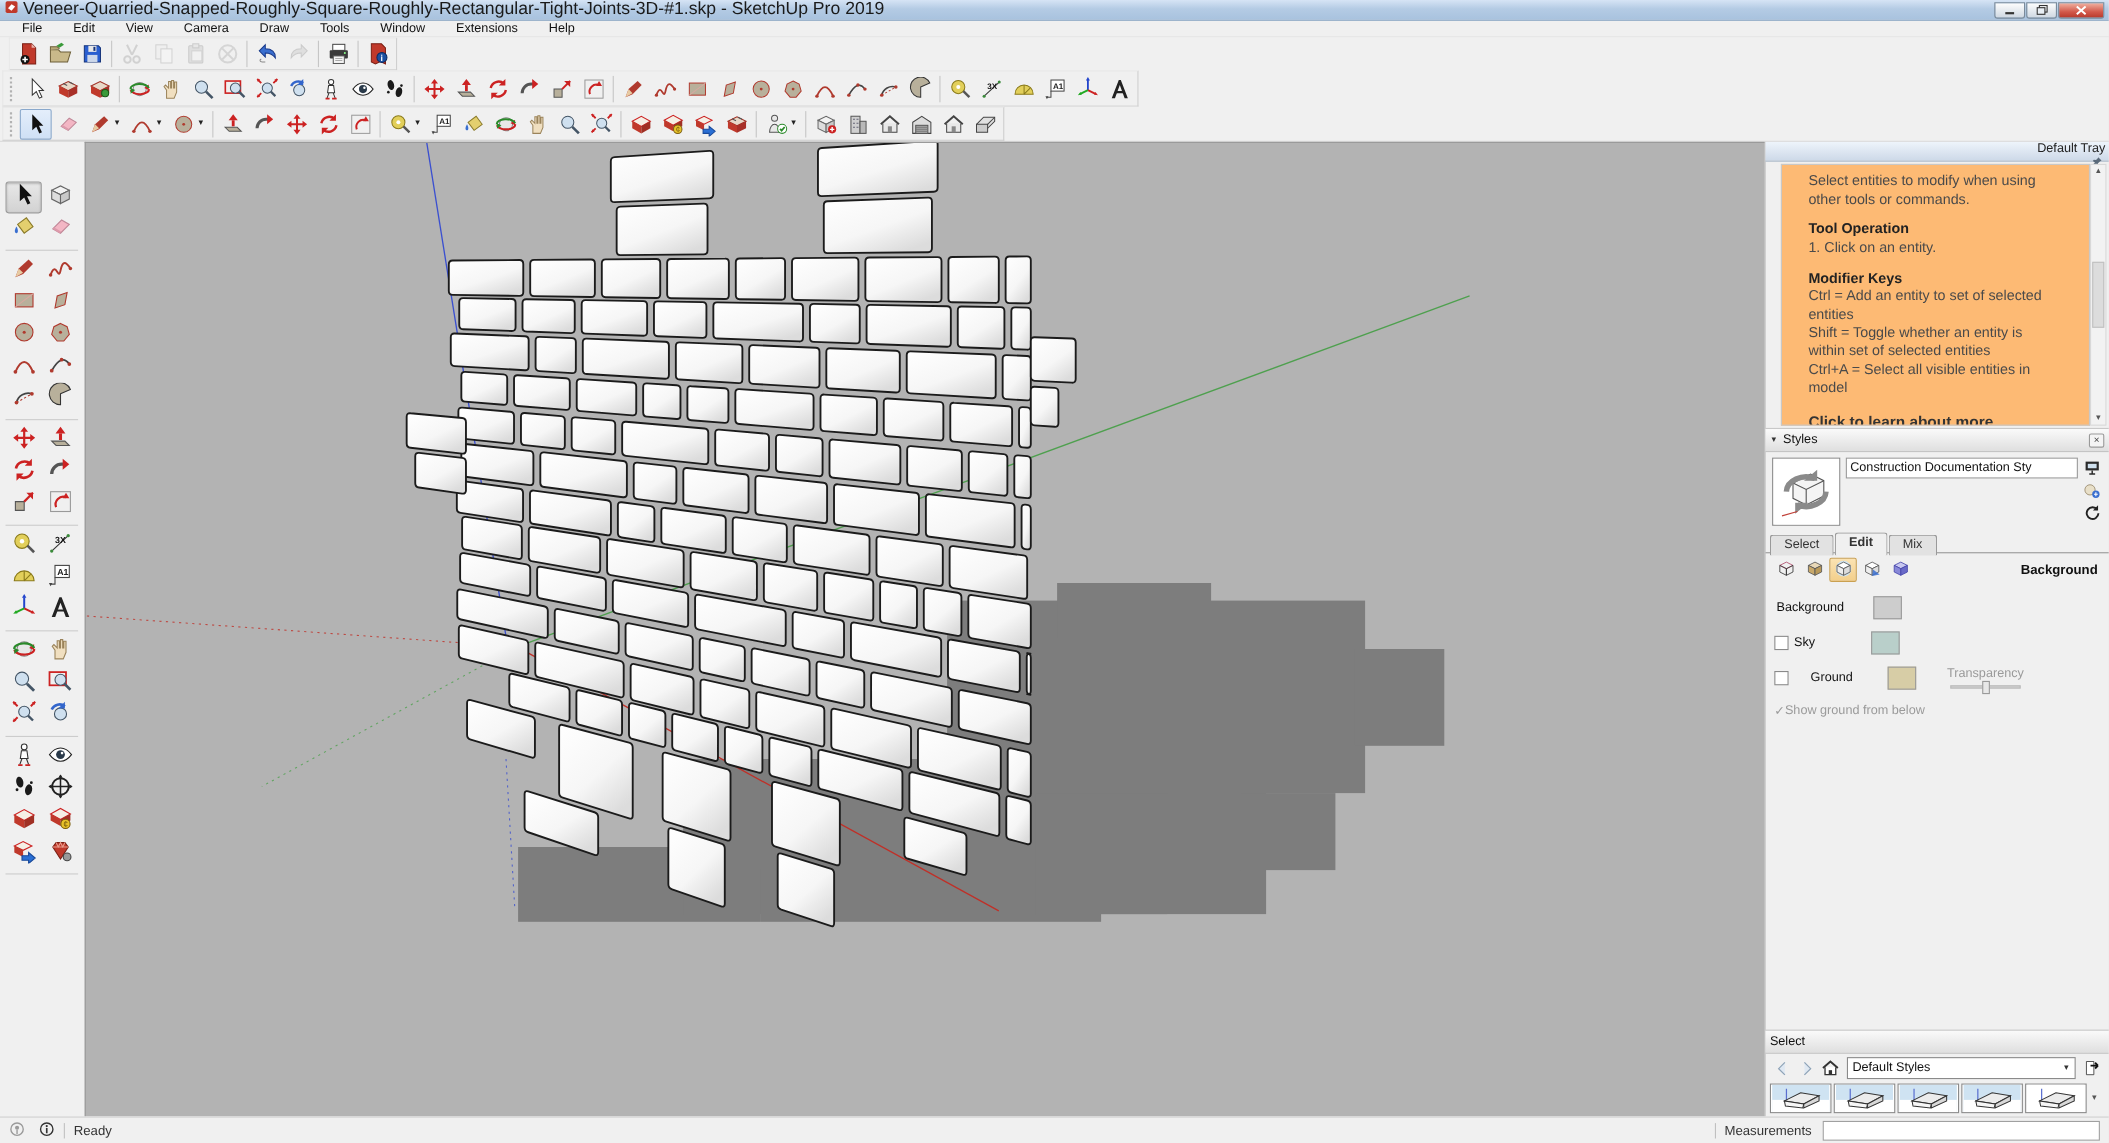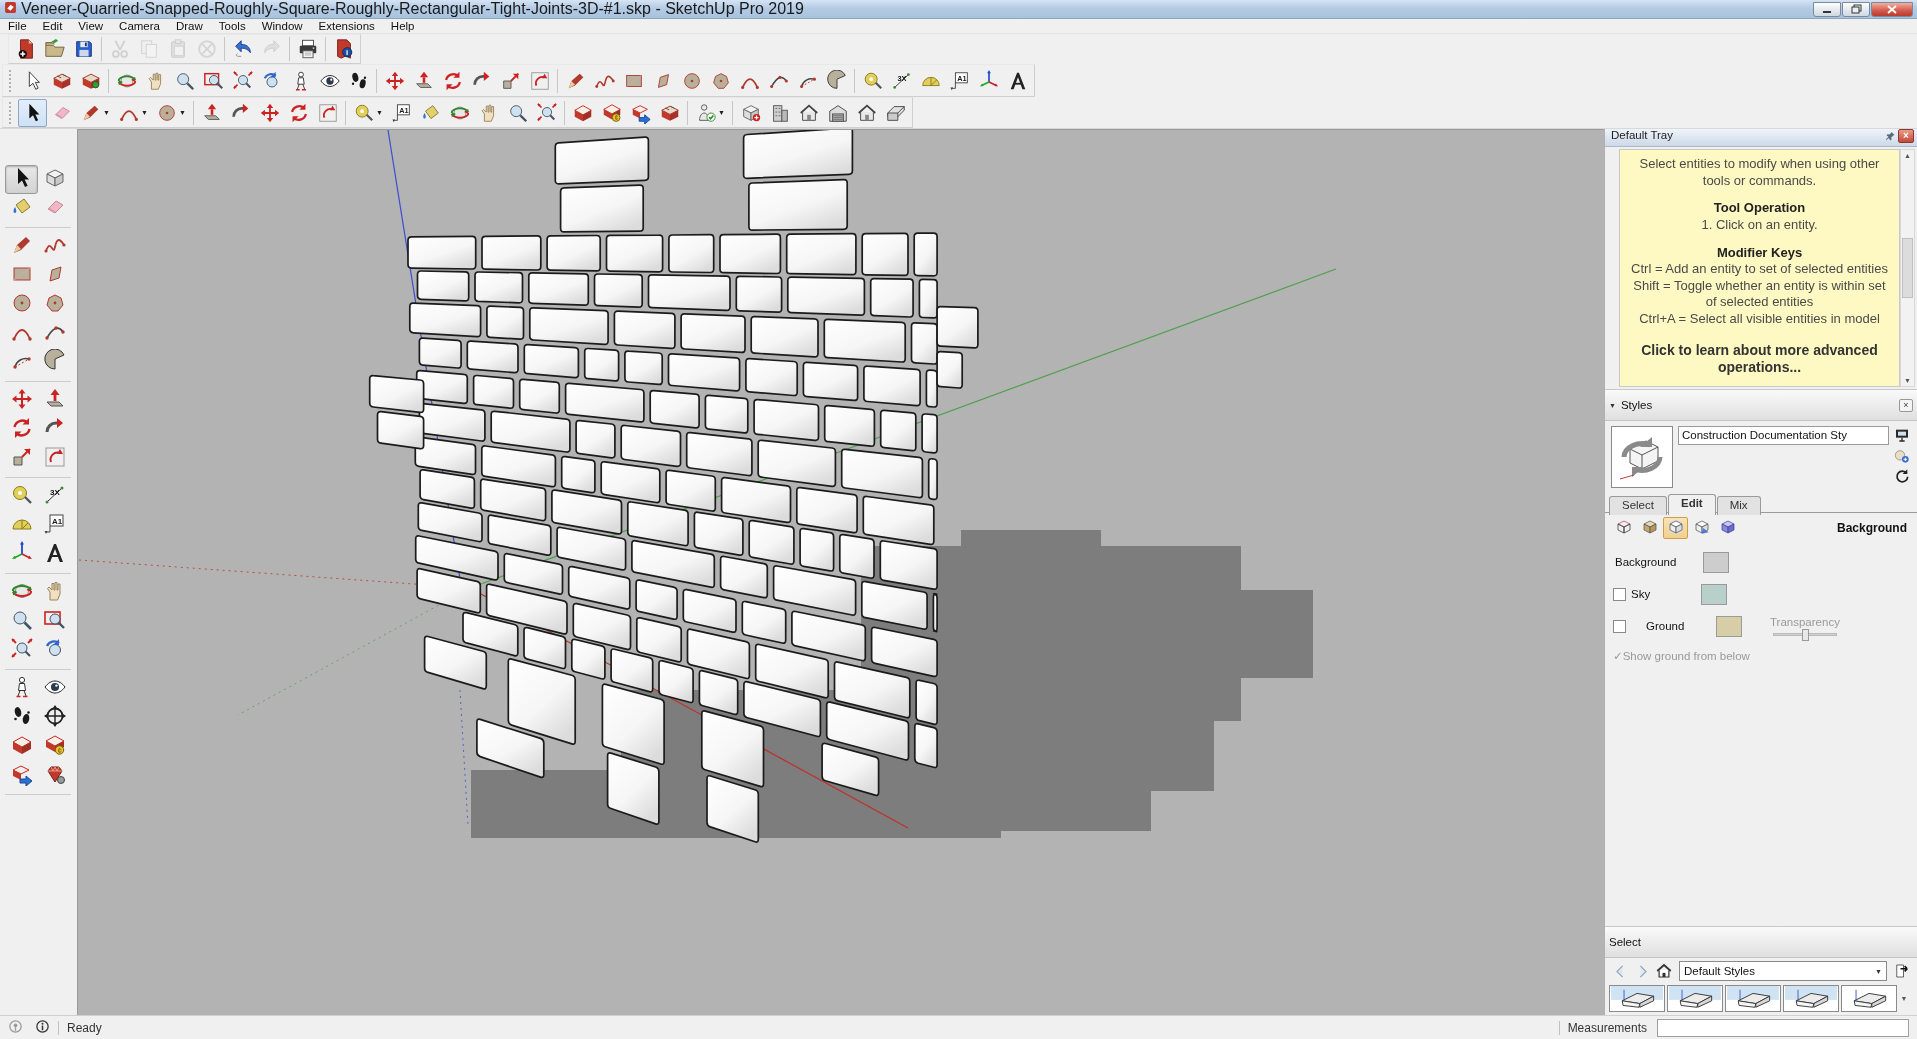--- a/index.html
+++ b/index.html
@@ -9,21 +9,21 @@
   #titlebar{position:absolute;left:0;top:0;width:1917px;height:19px;
     background:linear-gradient(#d6e4f5,#b4cbe4 45%,#a8c2de);border-bottom:1px solid #8aa6c4;
     display:flex;align-items:center;padding:0 4px;font-size:16px;color:#1a1a1a;}
   #titlebar .ttl{margin-left:4px;white-space:nowrap;}
   #winbtns{margin-left:auto;display:flex;}
   .wbtn{width:28px;height:15px;border:1px solid #7a8a9a;border-radius:0 0 3px 3px;
     background:linear-gradient(#fdfdfd,#cfd8e2);display:flex;align-items:center;justify-content:center;margin-left:1px;}
   .wbtn.close{width:42px;background:linear-gradient(#f0b0a0,#d2584a 60%,#b83a2c);}
   #menubar{position:absolute;left:0;top:19px;width:1917px;height:15px;background:#f0f0f0;
     display:flex;align-items:center;font-size:11.5px;color:#111;border-bottom:1px solid #e3e3e3;}
-  .menu-item{padding:0 8px;height:15px;display:flex;align-items:center;}
+  .menu-item{padding:0 8px;height:15px;display:flex;align-items:center;margin-left:12px;}
   
   .tbrow{position:absolute;left:0;width:1917px;background:#f0f0f0;display:flex;align-items:center;}
   #tb1{top:34px;height:30px;}
   #tb2{top:64px;height:33px;}
   #tb3{top:97px;height:32px;border-bottom:1px solid #d8d8d8;}
   .tgroup{display:flex;align-items:center;height:100%;padding:1px 2px;border:1px solid #dcdcdc;
     border-color:#e8e8e8 #cfcfcf #cfcfcf #e8e8e8;margin-left:2px;}
   #tb1 .tgroup{margin-left:8px;}
   .handle{width:6px;height:22px;border-left:2px dotted #b2b2b2;margin:0 3px 0 4px;}
   .tsep{width:1px;height:24px;background:#c6c6c6;margin:0 3px;}
@@ -39,34 +39,34 @@
   #ltgrid{display:flex;flex-wrap:wrap;width:70px;margin-left:5px;}
   .ltbtn{width:33px;height:29px;display:flex;align-items:center;justify-content:center;border:1px solid transparent;}
   .ltbtn.active{background:linear-gradient(#e8e8e8,#d2d2d2);border:1px solid #9a9a9a;border-radius:3px;box-shadow:inset 0 1px 2px rgba(0,0,0,.25);}
   .ltsep{width:66px;height:9px;display:flex;align-items:center;}
   .ltsep div{height:1px;width:100%;background:#cccccc;}
   #viewport{flex:1;height:100%;background:#b3b3b3;position:relative;border-left:1px solid #9a9a9a;border-top:1px solid #9a9a9a;}
   #viewport svg{position:absolute;left:0;top:0;}
   
   #tray{width:313px;height:100%;background:#f0f0f0;border-left:1px solid #b0b0b0;display:flex;flex-direction:column;font-size:12px;}
   #tray-header{height:18px;background:linear-gradient(#eef4fb,#cdd9e8);border-bottom:1px solid #aab8c8;
-    display:flex;align-items:flex-start;padding:0 3px 0 6px;font-size:11.5px;color:#222;}
+    display:flex;align-items:flex-end;padding:0 3px 0 6px;font-size:11.5px;color:#222;flex-direction:column;}
   #tray-header .sp{flex:1;}
   .trayico{width:16px;height:14px;display:flex;align-items:center;justify-content:center;}
   .closebox{width:16px;height:14px;background:linear-gradient(#e89a8a,#c84838);border:1px solid #8a3a2a;border-radius:2px;
     color:#fff;font-size:10px;line-height:12px;text-align:center;font-weight:bold;}
   #instructor{display:flex;margin:2px 2px 2px 14px;height:238px;}
-  #ins-body{flex:1;background:#fef9c3;border:1px solid #c8c8c8;padding:6px 10px;overflow:hidden;
-    font-size:13px;color:#4a4a4a;line-height:1.28;text-align:center;}
+  #ins-body{flex:1;background:#fdba74;border:1px solid #c8c8c8;padding:6px 24px;overflow:hidden;
+    font-size:13px;color:#4a4a4a;line-height:1.28;}
   #ins-body .h{font-weight:bold;color:#222;margin-top:11px;}
   #ins-body .more{font-weight:bold;color:#333;font-size:14px;margin-top:14px;line-height:1.25;}
   #ins-scroll{width:15px;background:#f2f2f2;border:1px solid #d8d8d8;display:flex;flex-direction:column;
     align-items:center;justify-content:space-between;font-size:7px;color:#555;padding:2px 0;}
   #ins-scroll .sthumb{width:11px;flex:0 0 60px;background:#dcdcdc;border:1px solid #c0c0c0;}
-  .panel-hdr{height:32px;background:linear-gradient(#fafafa,#dfdfdf);border-top:1px solid #c8c8c8;border-bottom:1px solid #c4c4c4;
+  .panel-hdr{height:22px;background:linear-gradient(#fafafa,#dfdfdf);border-top:1px solid #c8c8c8;border-bottom:1px solid #c4c4c4;
     display:flex;align-items:center;padding:0 4px;font-size:11.5px;color:#111;}
   .panel-hdr .tri{font-size:7px;margin-right:5px;color:#333;}
   .panel-hdr .sp{flex:1;}
   .xbox{width:14px;height:13px;border:1px solid #999;background:#f4f4f4;border-radius:2px;
     font-size:9px;line-height:11px;text-align:center;color:#444;}
   #styles-content{display:flex;padding:5px 4px 4px 6px;}
   #style-thumb{width:62px;height:62px;background:#fff;border:1px solid #8a8a8a;box-shadow:inset 1px 1px 2px #ccc;}
   #style-fields{flex:1;margin-left:5px;display:flex;flex-direction:column;}
   #style-name{height:19px;background:#fff;border:1px solid #9a9a9a;font-size:11.5px;padding:2px 3px;
     white-space:nowrap;overflow:hidden;color:#111;}

